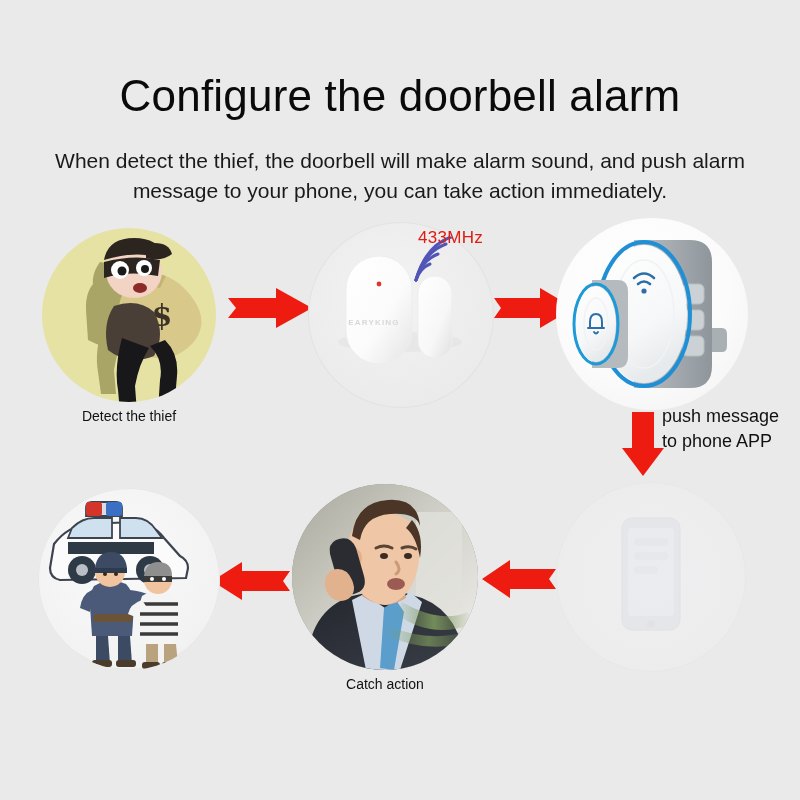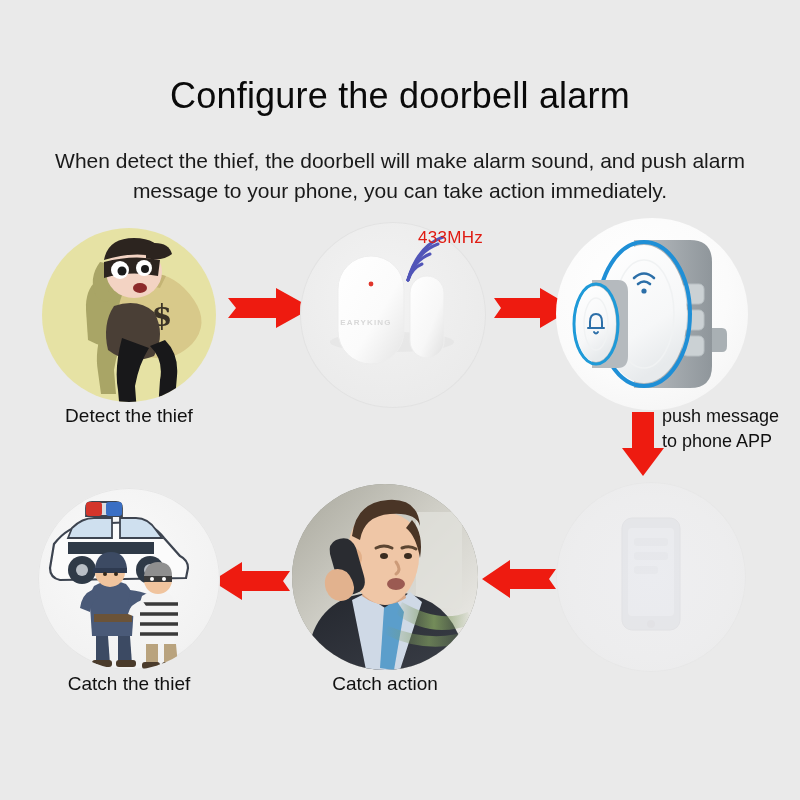--- a/index.html
+++ b/index.html
@@ -10,43 +10,43 @@
     color:#111;
     overflow:hidden;
     position:relative;
   }
   #page{position:absolute;inset:0;width:800px;height:800px;}
 
   
   .title{
     position:absolute;left:0;top:68px;width:800px;
     text-align:center;
-    font-size:36px;line-height:56px;
+    font-size:44px;line-height:56px;
     font-weight:400;letter-spacing:.2px;color:#0a0a0a;
   }
   .subtitle{
     position:absolute;left:30px;top:146px;width:740px;
     text-align:center;
     font-size:21px;line-height:30px;font-weight:400;color:#1a1a1a;
   }
 
   
   .circle{position:absolute;border-radius:50%;overflow:hidden;}
   .caption{
-    position:absolute;text-align:center;font-size:19px;line-height:24px;
+    position:absolute;text-align:center;font-size:14px;line-height:24px;
     color:#111;white-space:nowrap;
   }
 
   
   #thief-circle{left:42px;top:228px;width:174px;height:174px;background:#e6e2a4;}
   #thief-art{position:absolute;left:0;top:0;width:174px;height:174px;}
 
   
   #detector-circle{
-    left:300px;top:222px;width:186px;height:186px;
+    left:308px;top:222px;width:186px;height:186px;
     background:radial-gradient(circle at 45% 40%,#f3f3f3 0%,#ececec 62%,#e8e8e8 100%);
     box-shadow:inset 0 0 0 1px #e2e2e2;
   }
   #detector-art{position:absolute;left:0;top:0;width:186px;height:186px;}
   .brand{
     position:absolute;left:0;top:96px;width:132px;text-align:center;
     font-size:8px;letter-spacing:1.2px;color:#d8d8d8;font-weight:700;
   }
   #mhz-label{
     position:absolute;left:418px;top:228px;
@@ -352,15 +352,14 @@
         <rect x="124" y="174" width="18" height="7" rx="3" fill="#4a3b2b"></rect>
         <path d="M104 112 q-12 4 -14 14 l10 4 q2 -10 8 -12 z" fill="#f4f4f4"></path>
         <circle cx="120" cy="92" r="14" fill="#f0c49e"></circle>
         <path d="M106 88 q2 -14 14 -14 q14 0 14 14 z" fill="#8f8f8f"></path>
         <rect x="106" y="88" width="28" height="6" fill="#3a3a3a"></rect>
         <circle cx="114" cy="91" r="2" fill="#fff"></circle>
         <circle cx="126" cy="91" r="2" fill="#fff"></circle>
       </g>
     </svg>
   </div>
-  <div class="caption" style="left:38px;top:672px;width:182px;">Catch the thief</div>
 
 </div>
 
 </body></html>

